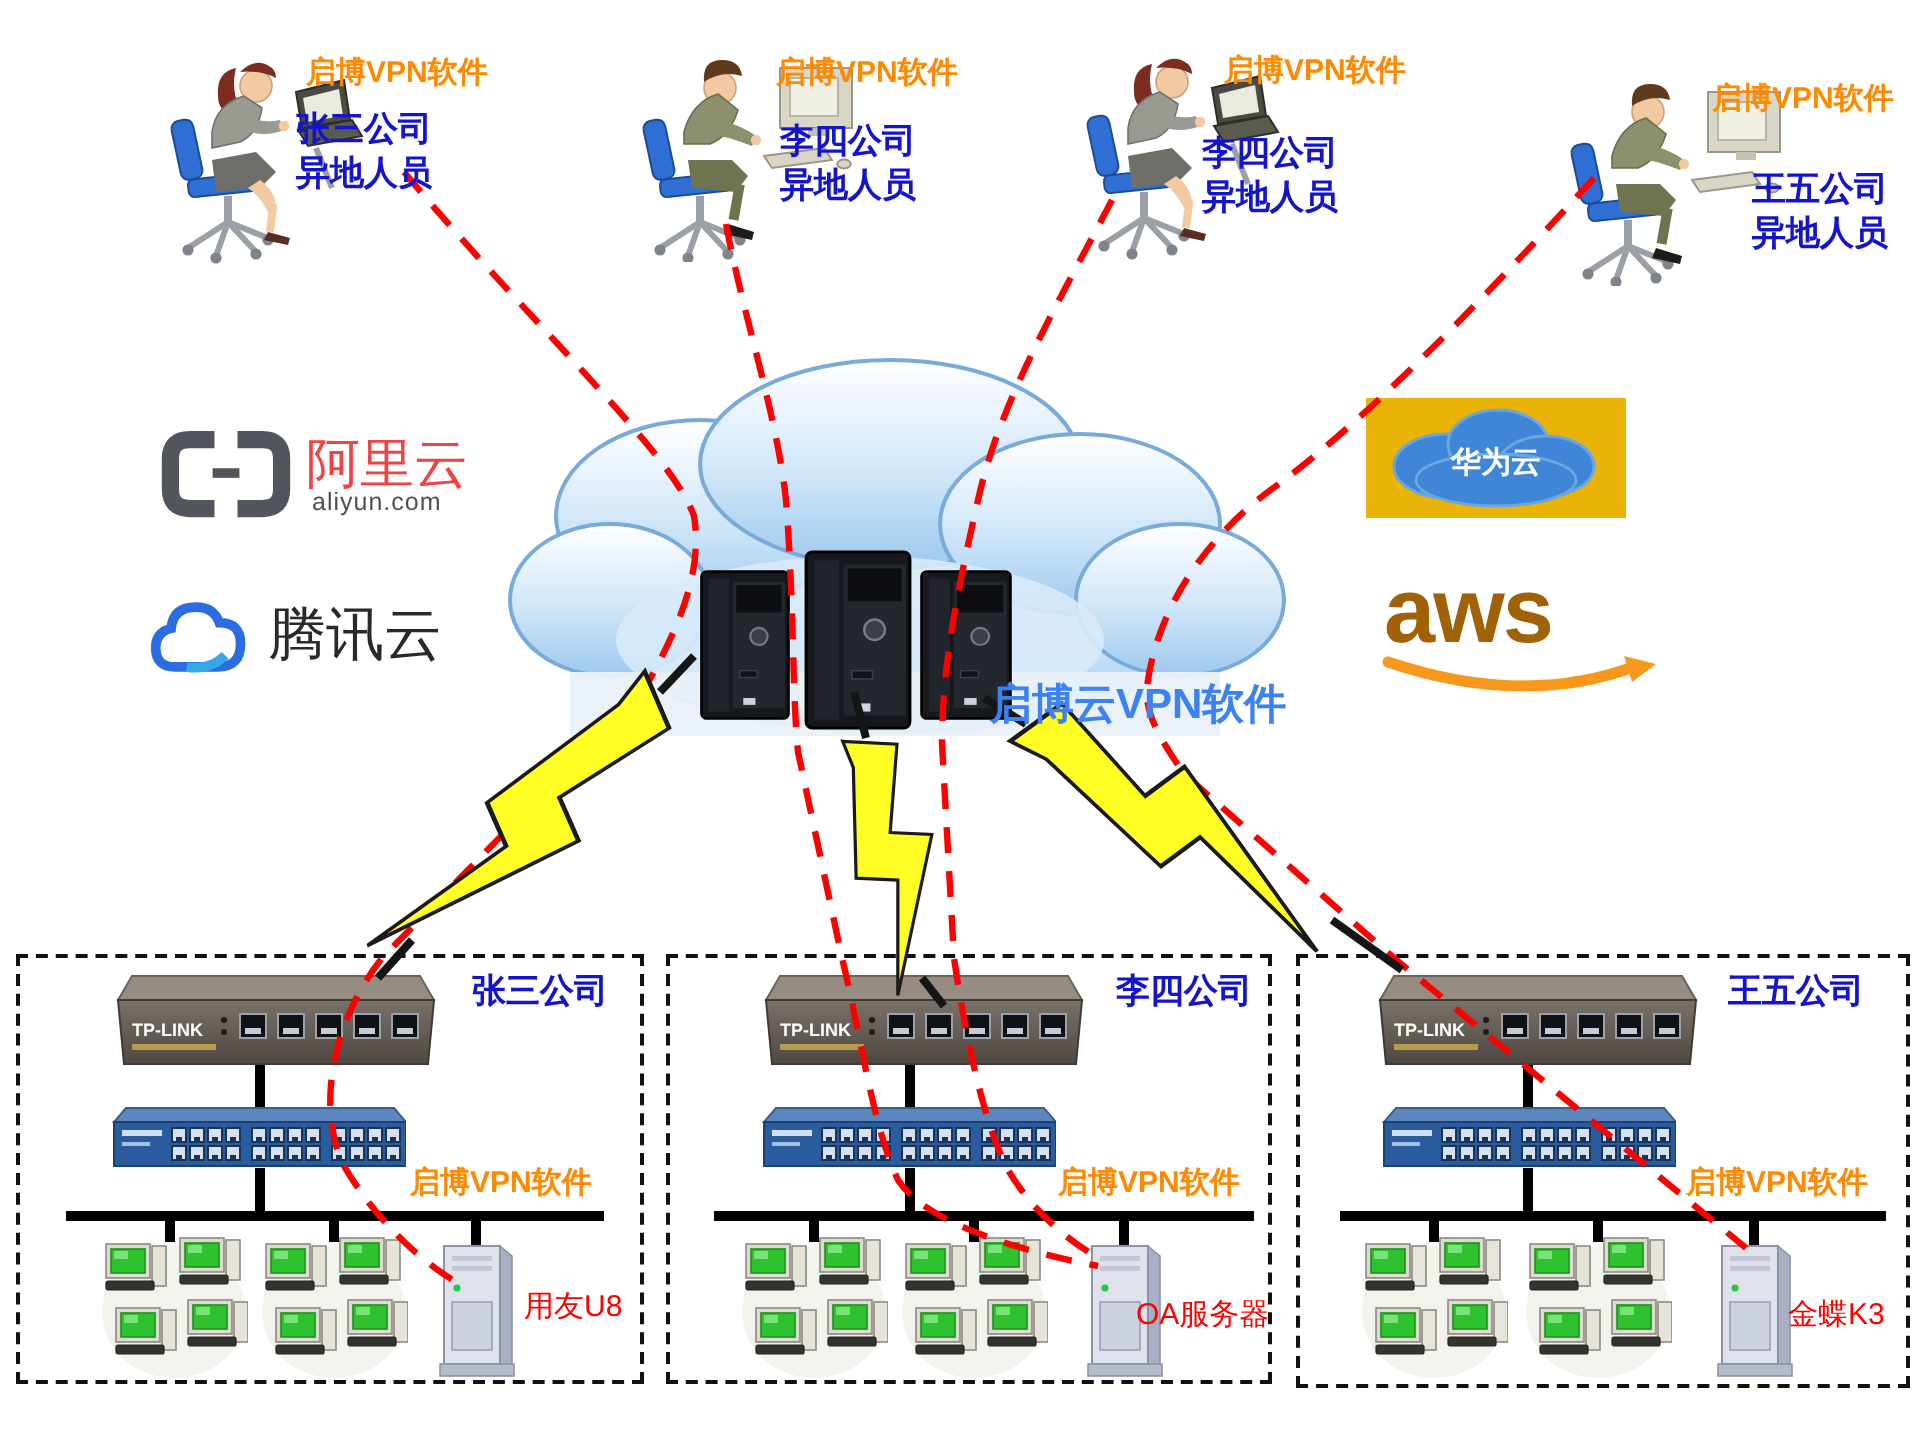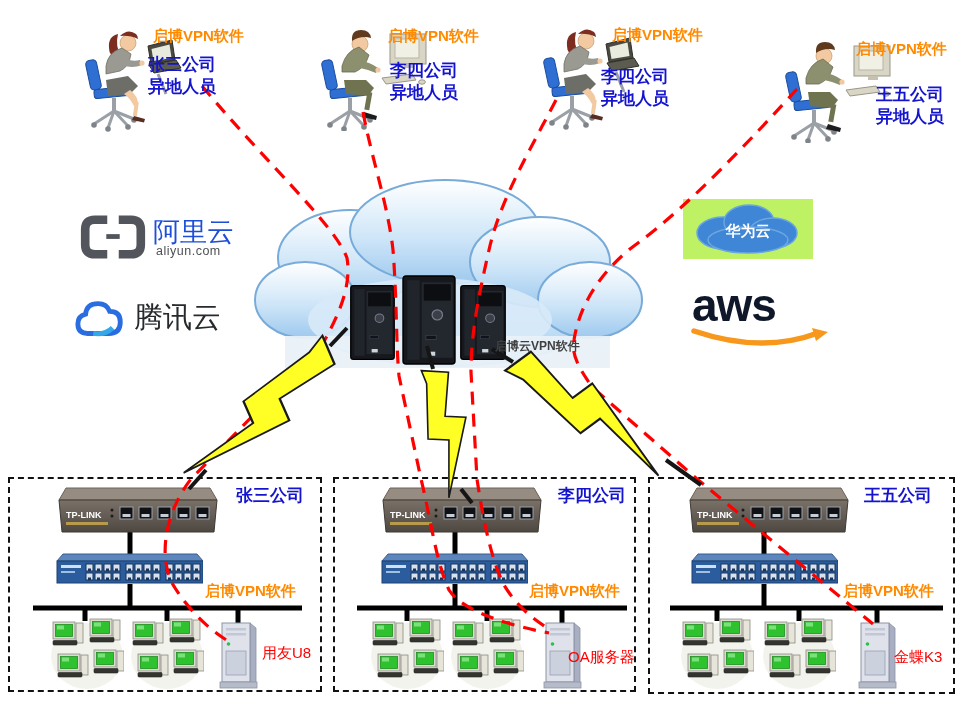--- a/index.html
+++ b/index.html
@@ -5,29 +5,29 @@
   html,body{margin:0;padding:0;background:#fff;}
   #canvas{position:relative;width:960px;height:720px;background:#fff;overflow:hidden;
           font-family:"Liberation Sans",sans-serif;}
   .abs{position:absolute;}
   .z0{z-index:0}.z1{z-index:1}.z2{z-index:2}.z4{z-index:4}.z5{z-index:5}
   .nw{white-space:nowrap;}
   .lbl-orange{color:#ff8a00;font-weight:bold;font-size:15px;}
   .lbl-blue{color:#1414cf;font-weight:bold;font-size:17px;line-height:22px;}
   .company-name{color:#1414cf;font-weight:bold;font-size:17px;}
   .lbl-red{color:#ff0000;font-weight:normal;font-size:15px;}
-  .cloud-vpn{color:#404040;font-weight:bold;font-size:12px;}
+  .cloud-vpn{color:#3b82f6;font-weight:bold;font-size:21px;}
   .internet-lbl{color:#3b3b3b;font-size:25px;letter-spacing:13px;
                 font-family:"DejaVu Serif",serif;text-align:center;}
   .netbox{border:2px dashed #111;background:transparent;}
-  .ali-name{color:#1d4ed8;font-size:27px;}
+  .ali-name{color:#ef4444;font-size:27px;}
   .ali-domain{color:#4e5054;font-size:12.5px;font-weight:normal;letter-spacing:.5px;}
   .tc-name{color:#262a2d;font-size:29px;}
-  .hw-wrap{background:#bef264;}
-  .aws-name{color:#0f172a;font-weight:bold;font-size:46px;letter-spacing:-1px;line-height:1;}
+  .hw-wrap{background:#eab308;}
+  .aws-name{color:#a16207;font-weight:bold;font-size:46px;letter-spacing:-1px;line-height:1;}
   .routertxt{fill:#ffffff;font-weight:bold;font-size:9px;font-family:"Liberation Sans",sans-serif;}
   svg{display:block;}
 </style>
 </head>
 <body>
 
 <svg style="position:absolute;width:0;height:0" aria-hidden="true">
   <defs>
     <linearGradient id="gradCloud" x1="0" y1="0" x2="0" y2="1">
       <stop offset="0" stop-color="#ffffff"></stop>

